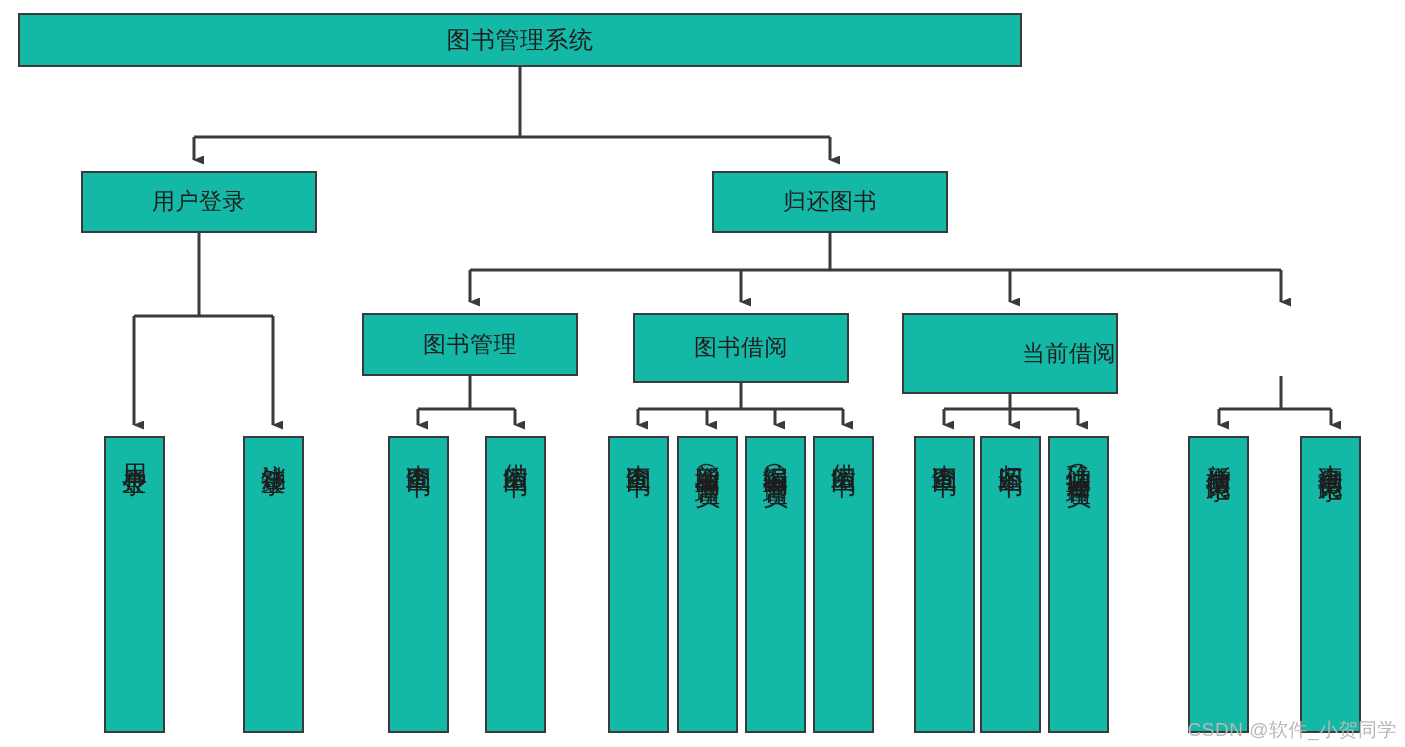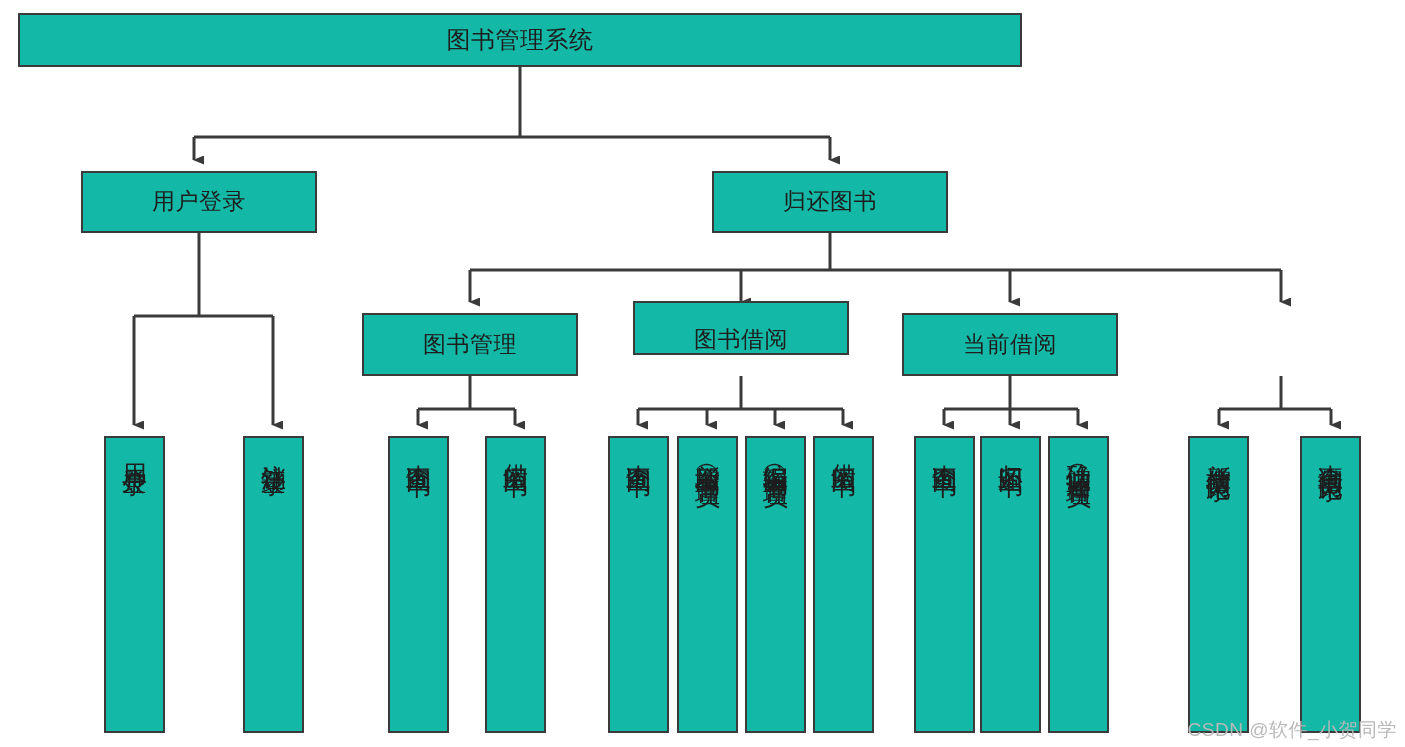--- a/index.html
+++ b/index.html
@@ -140,24 +140,24 @@
   <div class="node horiz" style="left:81px; top:171px; width:236px; height:62px;">
     <span class="node-label">用户登录</span>
   </div>
   <div class="node horiz" style="left:712px; top:171px; width:236px; height:62px;">
     <span class="node-label">归还图书</span>
   </div>
 
   <div class="node horiz" style="left:362px; top:313px; width:216px; height:63px;">
     <span class="node-label">图书管理</span>
   </div>
-  <div class="node horiz" style="left:633px; top:301px; width:216px; height:54px;align-items:flex-end;">
+  <div class="node horiz" style="left:633px; top:313px; width:216px; height:70px;">
     <span class="node-label">图书借阅</span>
   </div>
-  <div class="node horiz" style="left:902px; top:313px; width:216px; height:63px;">
+  <div class="node horiz" style="left:902px; top:313px; width:216px; height:81px;justify-content:flex-end;">
     <span class="node-label">当前借阅</span>
   </div>
 
   <div class="node leaf" style="left:104px; top:436px; width:61px; height:297px;">
     <span class="node-label">用户登录</span>
   </div>
   <div class="node leaf" style="left:243px; top:436px; width:61px; height:297px;">
     <span class="node-label">注销登录</span>
   </div>
 

